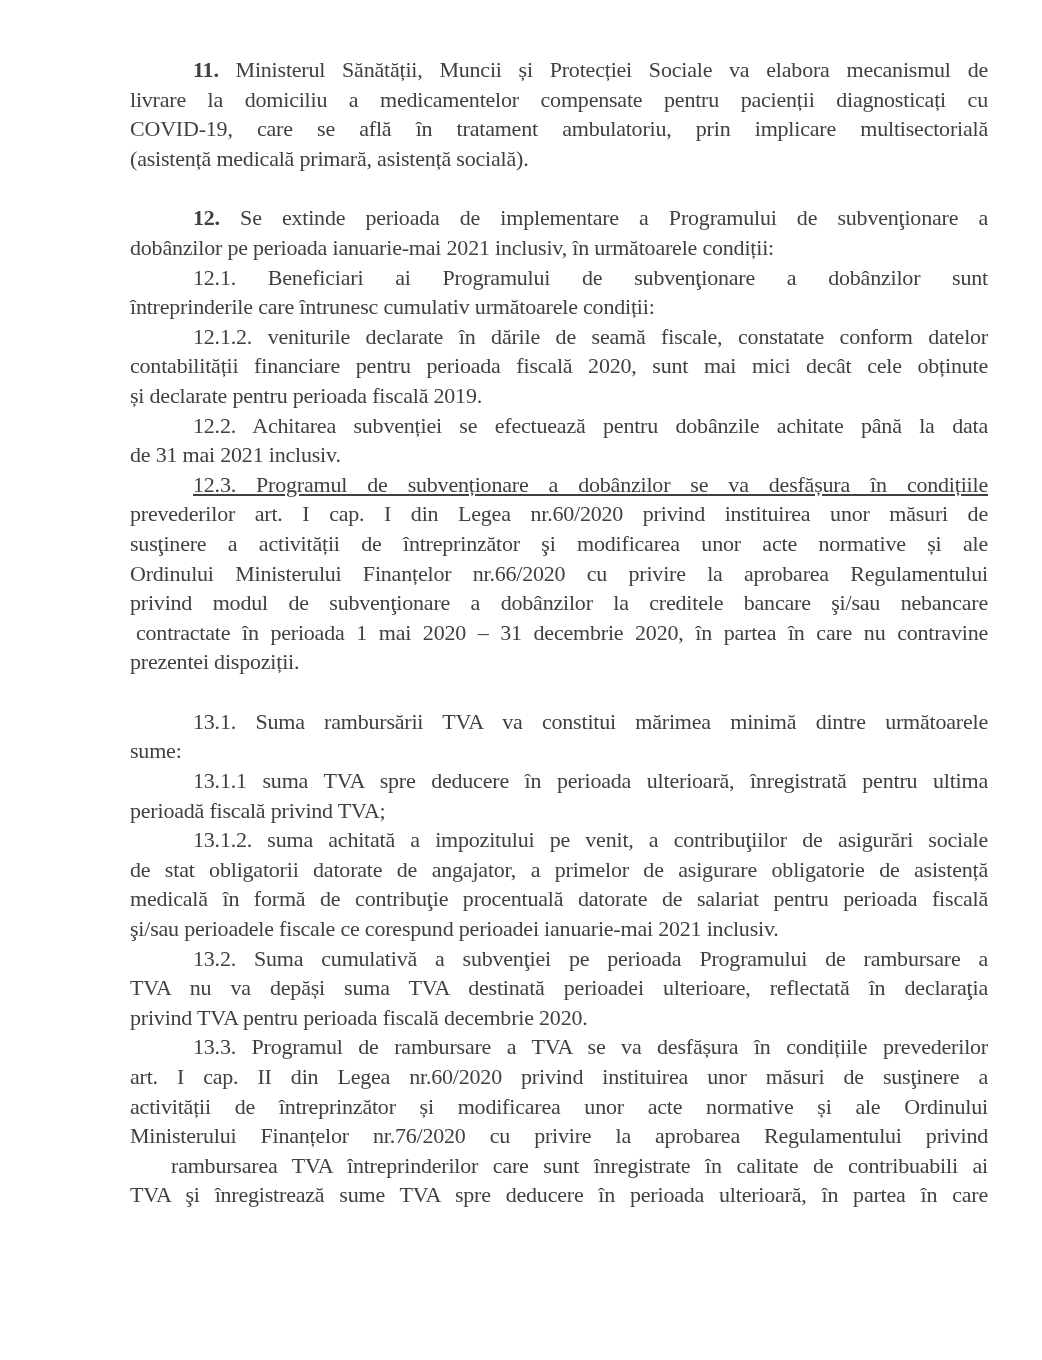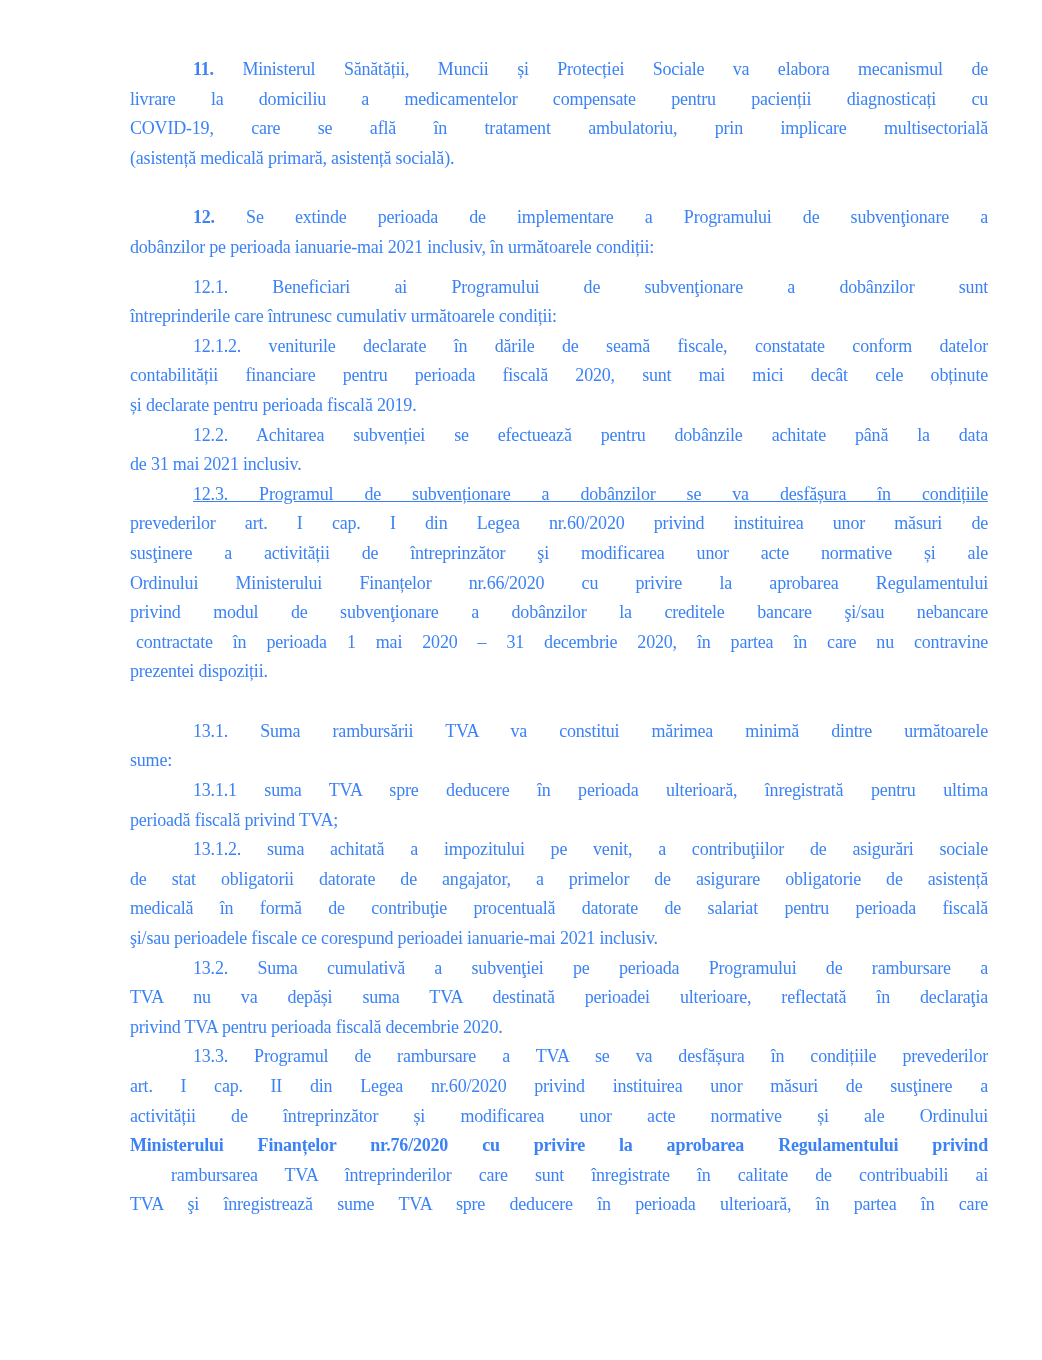--- a/index.html
+++ b/index.html
@@ -1,20 +1,20 @@
 <!DOCTYPE html>
 <html><head>
 <meta charset="utf-8">
 <style>
   html, body { margin: 0; padding: 0; background: #ffffff; }
   body { width: 1042px; height: 1360px; position: relative; overflow: hidden; }
   .page {
     position: absolute; left: 130px; top: 55px; width: 858px;
     font-family: "Liberation Serif", "DejaVu Serif", serif;
-    font-size: 18px; color: #3b82f6;
+    font-size: 22px; color: #404040;
   }
   .line {
     height: 29.6px; line-height: 29.6px; white-space: nowrap;
     text-align: justify; text-align-last: justify;
     letter-spacing: -0.2px;
   }
   .line.last { text-align-last: left; }
   .line.indent { padding-left: 63px; }
   .gap { height: 30px; }
   .num { font-weight: bold; }
@@ -31,21 +31,21 @@
     <div class="line last">(asistență medicală primară, asistență socială).</div>
   </div>
 
   <div class="gap"></div>
 
   <div>
     <div class="line indent" style="white-space: normal; overflow: hidden;"><span class="num">12.</span><span> Se extinde perioada de implementare a Programului de subvenţionare a</span></div>
     <div class="line last">dobânzilor pe perioada ianuarie-mai 2021 inclusiv, în următoarele condiții:</div>
   </div>
   <div>
-    <div class="line indent" style="white-space: normal; overflow: hidden; margin-top: 10px;">12.1. Beneficiari ai Programului de subvenţionare a dobânzilor sunt</div>
+    <div class="line indent" style="white-space: normal; overflow: hidden;">12.1. Beneficiari ai Programului de subvenţionare a dobânzilor sunt</div>
     <div class="line last">întreprinderile care întrunesc cumulativ următoarele condiții:</div>
   </div>
   <div>
     <div class="line indent" style="white-space: normal; overflow: hidden;">12.1.2. veniturile declarate în dările de seamă fiscale, constatate conform datelor</div>
     <div class="line" style="white-space: normal; overflow: hidden;">contabilității financiare pentru perioada fiscală 2020, sunt mai mici decât cele obținute</div>
     <div class="line last">și declarate pentru perioada fiscală 2019.</div>
   </div>
   <div>
     <div class="line indent" style="white-space: normal; overflow: hidden;">12.2. Achitarea subvenției se efectuează pentru dobânzile achitate până la data</div>
     <div class="line last">de 31 mai 2021 inclusiv.</div>
@@ -78,18 +78,18 @@
   </div>
   <div>
     <div class="line indent" style="white-space: normal; overflow: hidden;">13.2. Suma cumulativă a subvenţiei pe perioada Programului de rambursare a</div>
     <div class="line" style="white-space: normal; overflow: hidden;">TVA nu va depăși suma TVA destinată perioadei ulterioare, reflectată în declaraţia</div>
     <div class="line last">privind TVA pentru perioada fiscală decembrie 2020.</div>
   </div>
   <div>
     <div class="line indent" style="white-space: normal; overflow: hidden;">13.3. Programul de rambursare a TVA se va desfășura în condițiile prevederilor</div>
     <div class="line" style="white-space: normal; overflow: hidden;">art. I cap. II din Legea nr.60/2020 privind instituirea unor măsuri de susţinere a</div>
     <div class="line" style="white-space: normal; overflow: hidden;">activității de întreprinzător și modificarea unor acte normative și ale Ordinului</div>
-    <div class="line" style="white-space: normal; overflow: hidden; font-weight: bold;">Ministerului Finanțelor nr.76/2020 cu privire la aprobarea Regulamentului privind</div>
+    <div class="line" style="white-space: normal; overflow: hidden;">Ministerului Finanțelor nr.76/2020 cu privire la aprobarea Regulamentului privind</div>
     <div class="line" style="white-space: normal; overflow: hidden; margin-left: 41px;">rambursarea TVA întreprinderilor care sunt înregistrate în calitate de contribuabili ai</div>
     <div class="line" style="white-space: normal; overflow: hidden;">TVA şi înregistrează sume TVA spre deducere în perioada ulterioară, în partea în care</div>
   </div>
 
 </div>
 
 </body></html>

